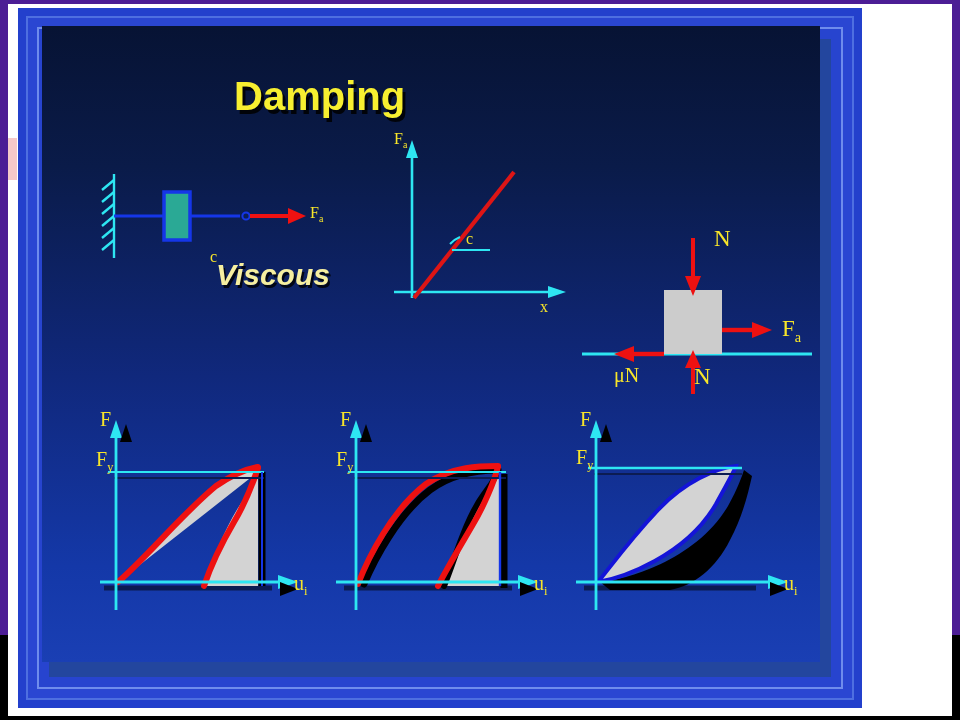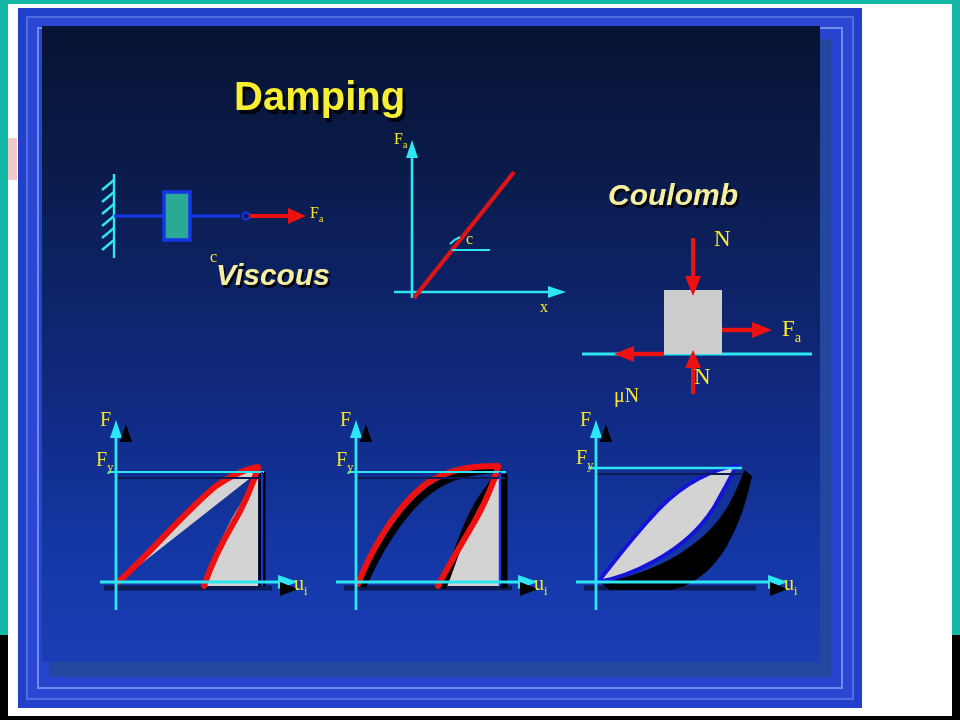--- a/index.html
+++ b/index.html
@@ -1,19 +1,19 @@
 <!DOCTYPE html>
 <html><head>
 <meta charset="utf-8">
 <title>Damping</title>
 <style>
   html,body{margin:0;padding:0;background:#000;}
   body{width:960px;height:720px;overflow:hidden;font-family:"Liberation Sans",sans-serif;}
 
-  #slide-root{position:relative;width:960px;height:635px;background:#14b8a6;}
+  #slide-root{position:relative;width:960px;height:635px;background:#4c1d95;}
 
   
   .page-white{position:absolute;left:8px;top:4px;width:944px;height:712px;background:#ffffff;}
   .page-white.right{left:880px;width:62px;}
 
   
   .pink-tick{position:absolute;left:8px;top:138px;width:9px;height:42px;background:#f6c9c9;}
 
   
   .frame-outer{position:absolute;left:18px;top:8px;width:844px;height:700px;
@@ -113,21 +113,20 @@
 
       <g stroke="#2ee6f2" stroke-width="2" fill="none">
         <line x1="80" y1="116" x2="118" y2="116"></line>
         <path d="M 78,110 A 28,28 0 0 1 88,103"></path>
       </g>
     </svg>
     <div class="abs sym sm" style="left:352px;top:104px;"><span>F</span><span class="sub">a</span></div>
     <div class="abs sym sm" style="left:498px;top:272px;"><span>x</span></div>
     <div class="abs sym sm" style="left:424px;top:204px;">c</div>
 
-    <div class="abs cat-label" style="left:566px;top:152px;">Coulomb</div>
 
     <svg class="abs" style="left:540px;top:192px;" width="230" height="180" viewBox="0 0 230 180">
 
       <line x1="0" y1="136" x2="230" y2="136" stroke="#2ee6f2" stroke-width="2.8"></line>
 
       <rect x="82" y="72" width="58" height="64" fill="#cccccc"></rect>
 
       <g>
         <line x1="111" y1="20" x2="111" y2="60" stroke="#ee1111" stroke-width="4"></line>
         <polygon points="103,58 111,78 119,58" fill="#ee1111"></polygon>
@@ -143,21 +142,21 @@
         <polygon points="52,128 32,136 52,144" fill="#ee1111"></polygon>
       </g>
 
       <g>
         <line x1="111" y1="176" x2="111" y2="148" stroke="#ee1111" stroke-width="4"></line>
         <polygon points="103,150 111,132 119,150" fill="#ee1111"></polygon>
       </g>
     </svg>
     <div class="abs sym lg" style="left:672px;top:200px;">N</div>
     <div class="abs sym lg" style="left:740px;top:290px;"><span>F</span><span class="sub">a</span></div>
-    <div class="abs sym md" style="left:572px;top:338px;margin-top:20px;">μN</div>
+    <div class="abs sym md" style="left:572px;top:338px;">μN</div>
     <div class="abs sym lg" style="left:652px;top:338px;">N</div>
 
 
     <svg class="abs" style="left:44px;top:384px;" width="230" height="210" viewBox="0 0 230 210">
       <line x1="18" y1="178" x2="186" y2="178" stroke="#0c1c52" stroke-width="5"></line>
       <line x1="176" y1="62" x2="176" y2="176" stroke="#000000" stroke-width="7"></line>
       <path d="M 32,172 C 58,150 95,104 128,76 C 148,62 165,58 172,58" fill="none" stroke="#000000" stroke-width="6" opacity="0"></path>
       <path d="M 32,172 C 60,150 98,104 130,78 C 150,64 166,60 172,60
                L 172,176 L 118,176 C 126,150 142,110 160,86 C 166,76 170,68 172,62 Z" fill="#d3d3d3" stroke="none"></path>
       <path d="M 32,172 C 60,148 98,102 130,76 C 150,62 166,58 172,57" fill="none" stroke="#ee1111" stroke-width="6" stroke-linecap="round"></path>

